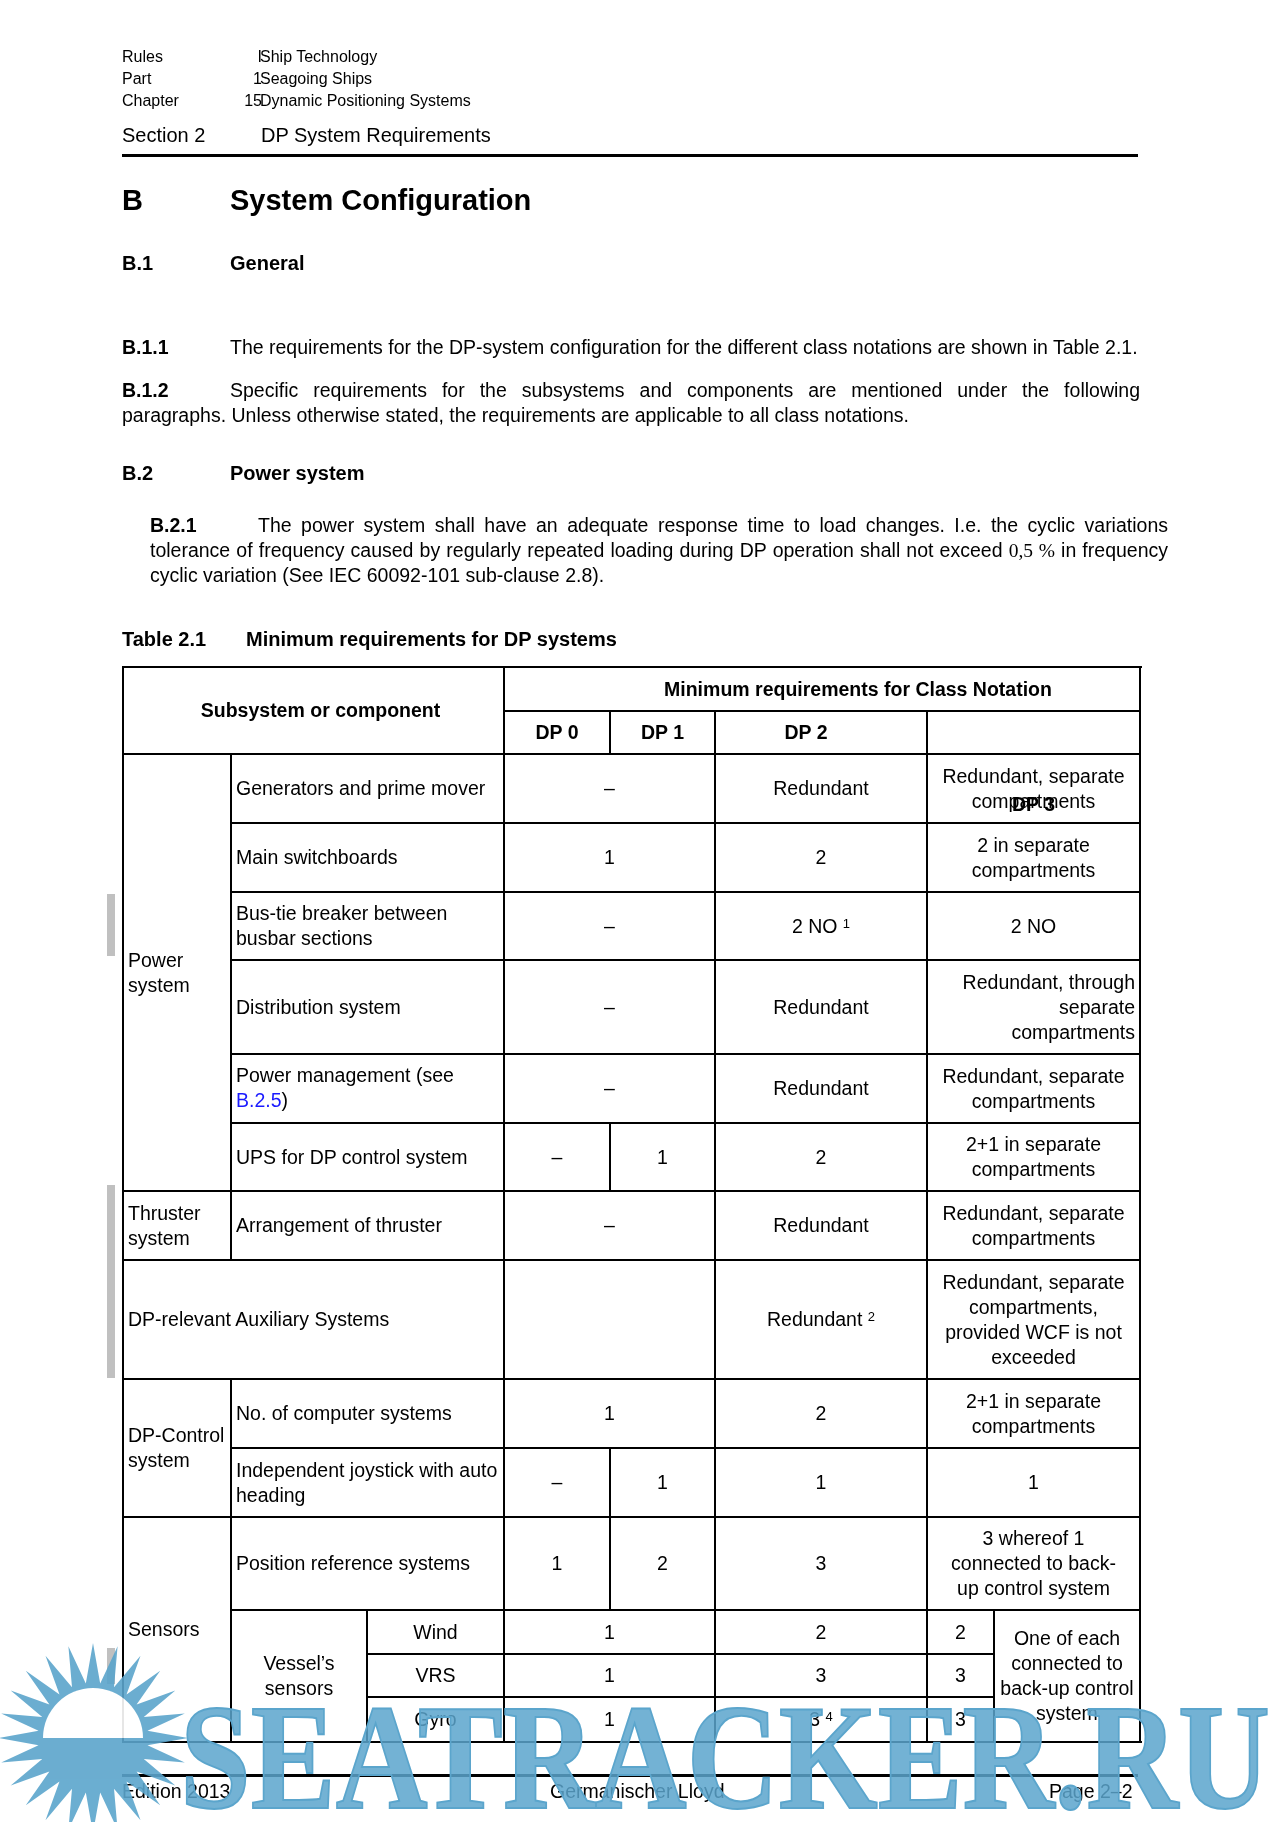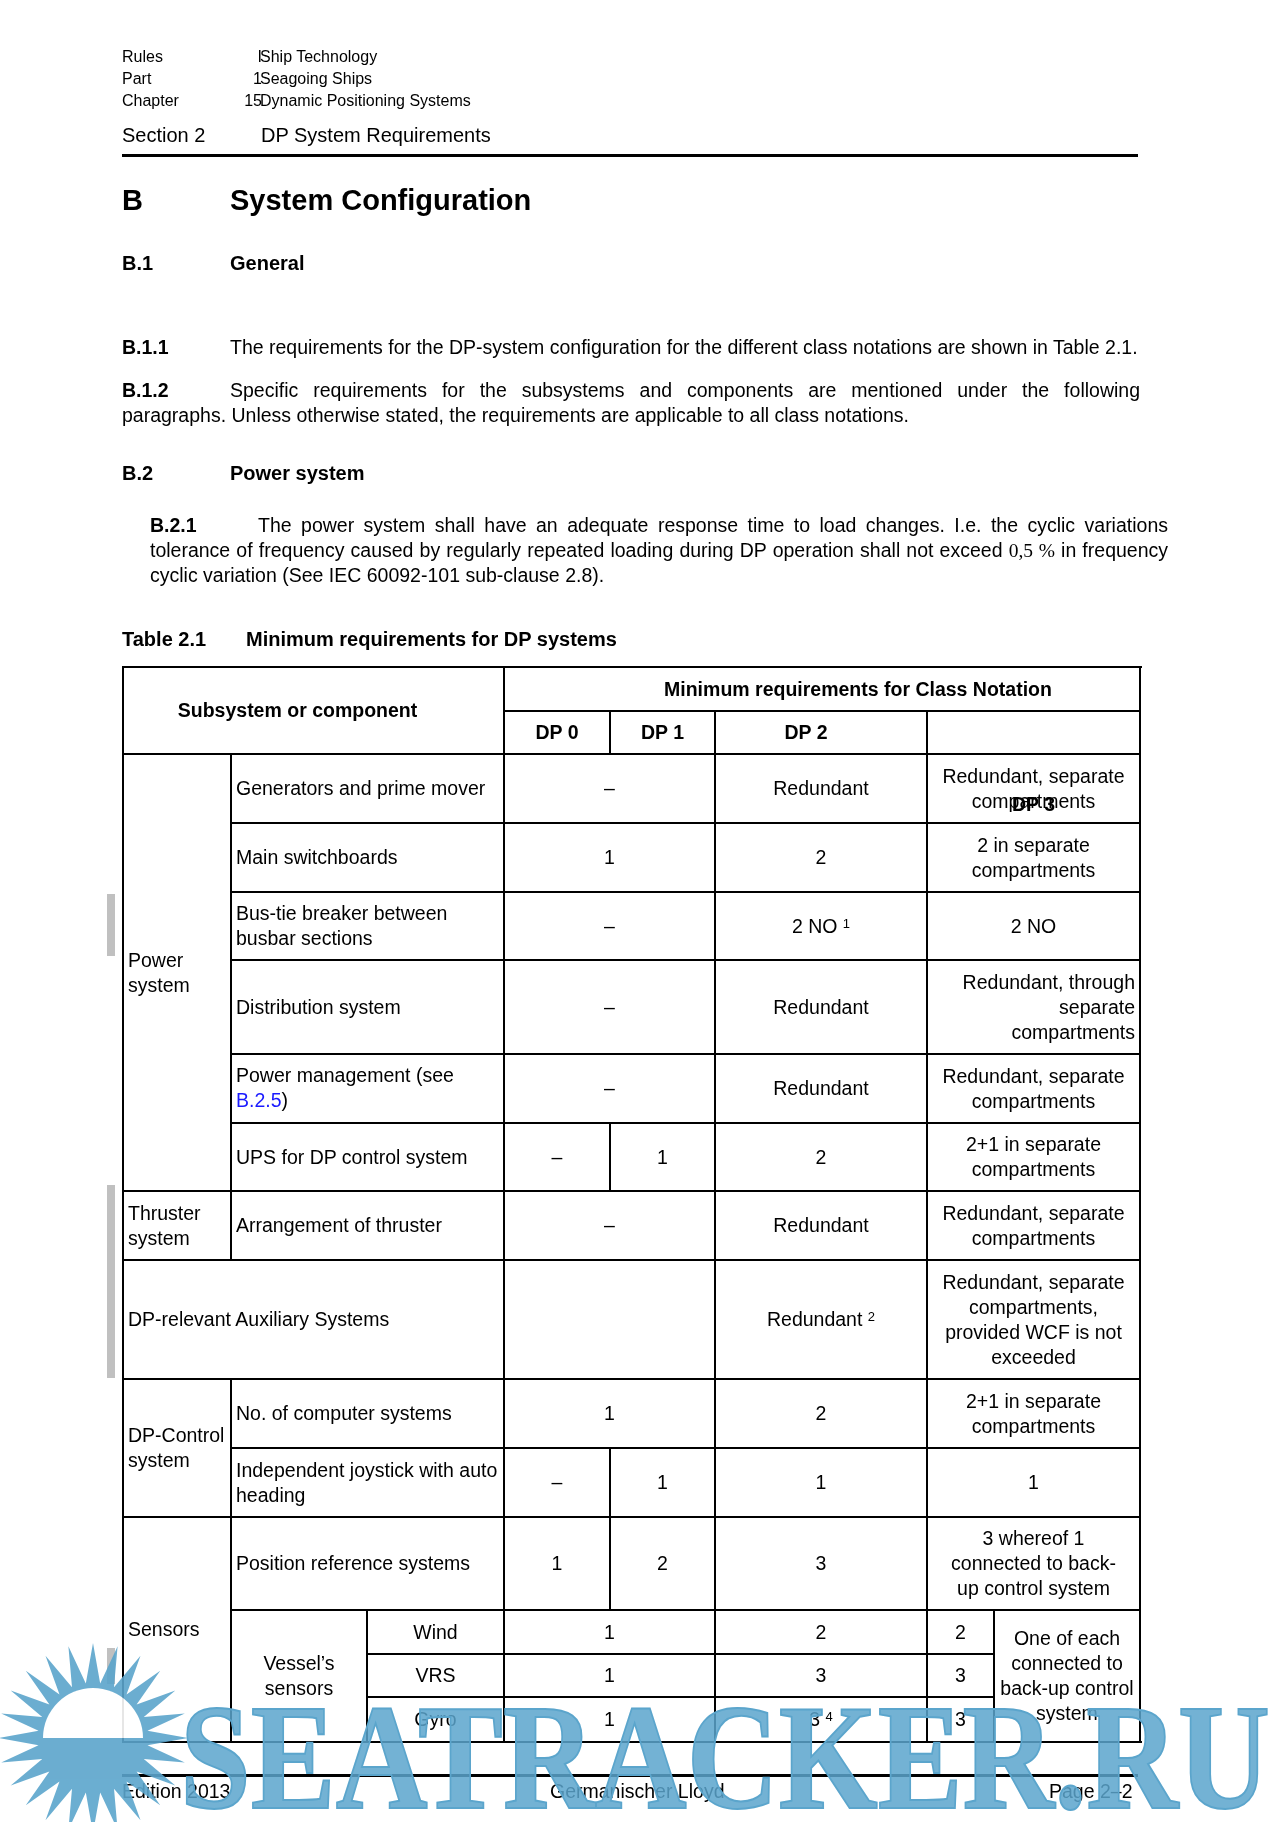--- a/index.html
+++ b/index.html
@@ -81,21 +81,21 @@
 
 <div class="abs h2" style="left:122px; top:628px;">Table 2.1</div>
 <div class="abs h2" style="left:246px; top:628px;">Minimum requirements for DP systems</div>
 
 <div class="change-bar" style="top:894px; height:62px;"></div>
 <div class="change-bar" style="top:1185px; height:193px;"></div>
 <div class="change-bar" style="top:1648px; height:36px;"></div>
 
 <div>
 
-  <div class="cell bold" style="left:107px; top:667px; width:381px; height:87px;">Subsystem or component</div>
+  <div class="cell bold" style="left:130px; top:667px; width:381px; height:87px;">Subsystem or component</div>
   <div class="cell bold" style="left:504px; top:667px; width:636px; height:44px;margin-left:36px;">Minimum requirements for Class Notation</div>
   <div class="cell bold" style="left:504px; top:711px; width:106px; height:43px;">DP 0</div>
   <div class="cell bold" style="left:610px; top:711px; width:105px; height:43px;">DP 1</div>
   <div class="cell bold" style="left:715px; top:711px; width:182px; height:43px;">DP 2</div>
   <div class="cell bold" style="left:927px; top:753px; width:213px; height:45px;margin-top:29px;">DP 3</div>
 
   <div class="cell left" style="left:123px; top:754px; width:108px; height:437px;">Power system</div>
 
   <div class="cell left" style="left:231px; top:754px; width:273px; height:69px;">Generators and prime mover</div>
   <div class="cell" style="left:504px; top:754px; width:211px; height:69px;">–</div>

